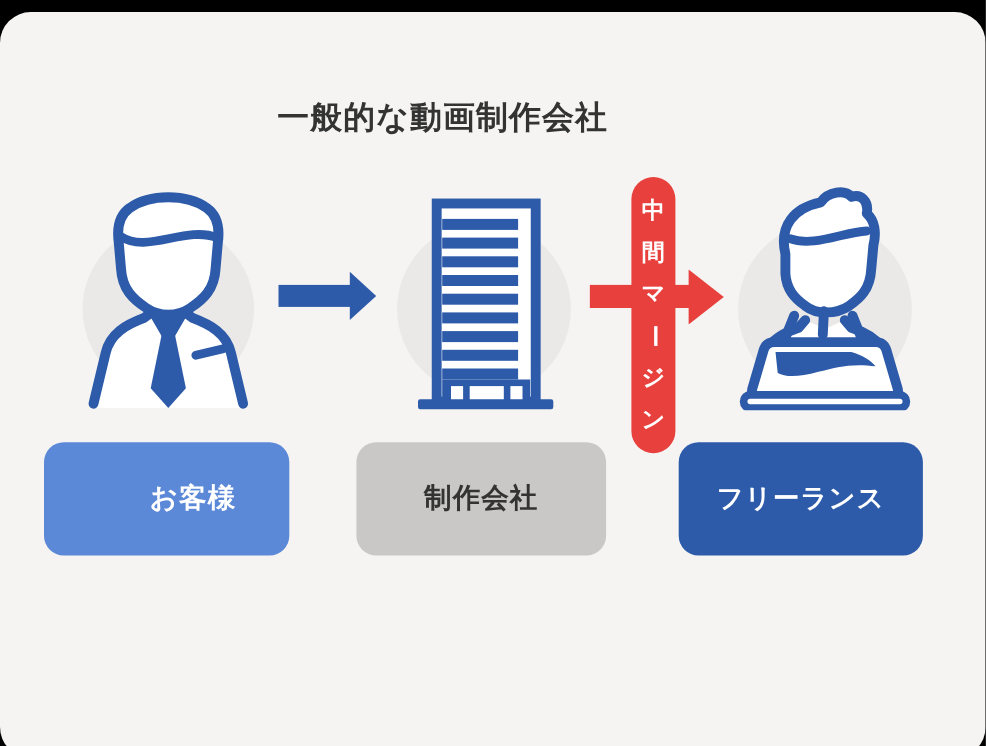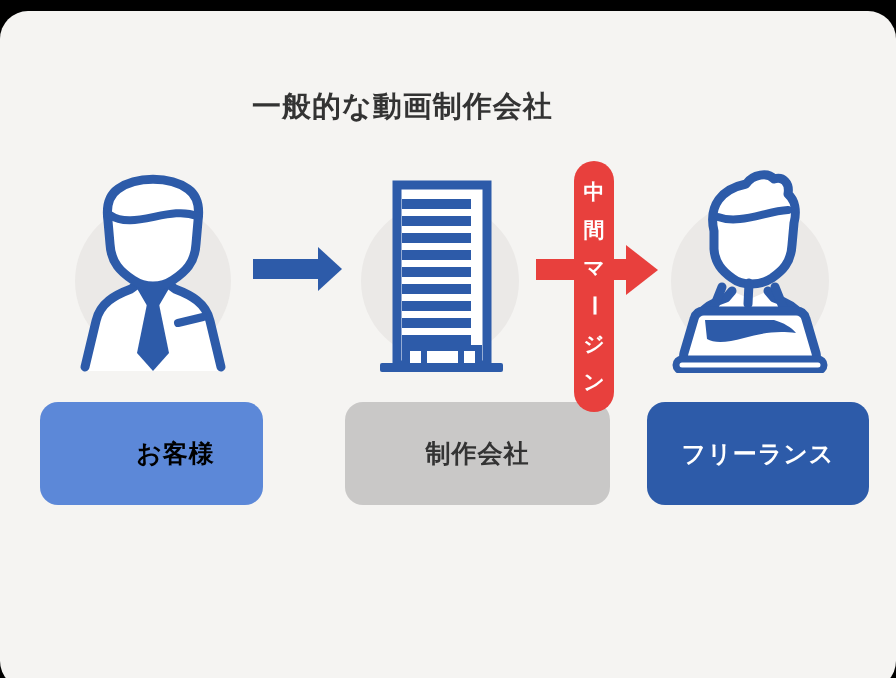--- a/index.html
+++ b/index.html
@@ -25,23 +25,23 @@
   .margin-pill span{
     color:#fff;font-size:21px;font-weight:700;line-height:1;display:block;
   }
   .margin-pill span.rot{transform:rotate(90deg);}
   .label-box{
     position:absolute;top:391px;height:103px;border-radius:18px;
     display:flex;flex-direction:column;align-items:center;justify-content:center;
     box-sizing:border-box;
   }
   .label-box .line{font-size:25px;font-weight:700;letter-spacing:1px;line-height:37px;white-space:nowrap;}
-  .box-customer{left:40px;width:223px;background:var(--light-blue,#5c88d8);color:#000000;padding-left:48px;}
-  .box-production{left:345px;width:265px;background:var(--gray-box,#c9c8c7);color:#333;}
-  .box-freelance{left:647px;width:222px;background:var(--blue,#2d5ba9);color:#fff;}
+  .box-customer{left:40px;width:223px;background:var(--light-blue,#5c88d8);color:#ffffff;padding-left:48px;}
+  .box-production{left:324px;width:227px;background:var(--gray-box,#c9c8c7);color:#333;}
+  .box-freelance{left:617px;width:222px;background:var(--blue,#2d5ba9);color:#fff;}
   .box-freelance .line{font-size:24px;}
   .caption{
     position:absolute;left:0;right:0;top:566px;text-align:center;
     font-size:40px;font-weight:700;color:var(--red,#e8403d);letter-spacing:2px;
   }
 </style>
 </head>
 <body>
 
 <div class="card">

